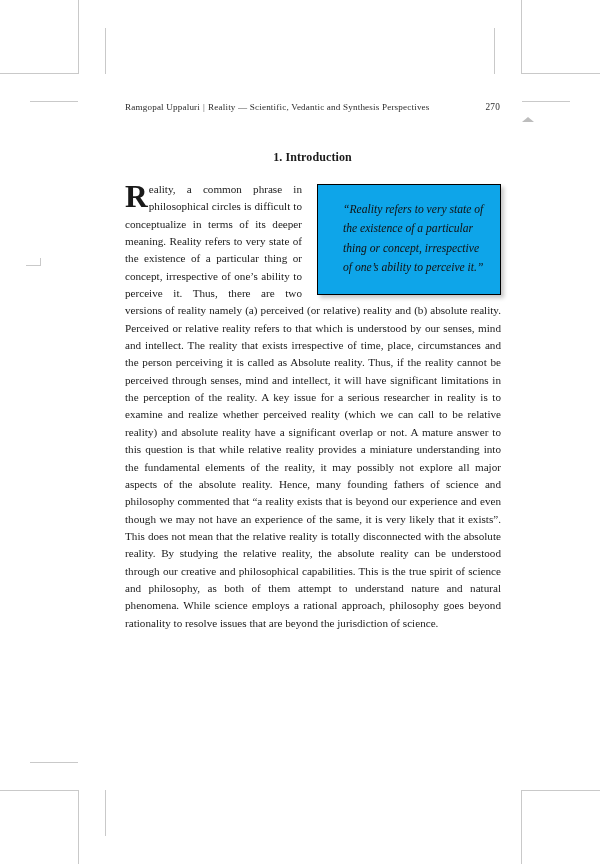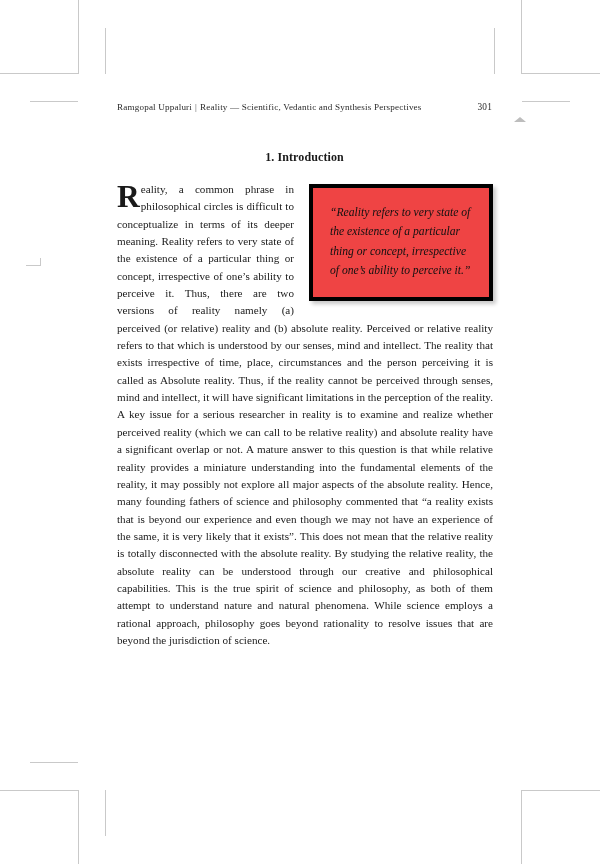--- a/index.html
+++ b/index.html
@@ -46,21 +46,21 @@
   .cm-br-h { right: 0px;  bottom: 73px; width: 78px; }
   .cm-br-v { right: 78px; bottom: 0px;  height: 74px; }
 
   
   .cm-left-edge-h { left: 26px; top: 265px; width: 14px; }
   .cm-left-edge-v { left: 40px; top: 258px; height: 8px; }
 
   
   .page {
     position: absolute;
-    left: 4px;
+    left: 12px;
     top: 0;
     width: 576px;
     height: 864px;
   }
 
   .running-head {
     position: absolute;
     left: 113px;
     top: 102px;
     width: 375px;
@@ -123,23 +123,23 @@
     padding: 2px 1px 0 0;
     margin-right: 0px;
     font-family: "Liberation Serif", "DejaVu Serif", serif;
   }
 
   
   .pullquote {
     float: right;
     width: 184px;
     margin: 3px 0 6px 15px;
-    padding: 15px 16px 16px 17px;
-    background: #ef4444;
-    border: 4px solid #000000;
+    padding: 15px 16px 16px 25px;
+    background: #0ea5e9;
+    border: 1px solid #000000;
     box-shadow: 3px 3px 4px rgba(0,0,0,0.22);
     box-sizing: border-box;
     shape-outside: margin-box;
   }
   .pullquote p {
     margin: 0;
     font-style: italic;
     font-size: 11.6px;
     line-height: 19.4px;
     text-align: left;
@@ -170,21 +170,21 @@
   <div class="crop-mark crop-v cm-br-v"></div>
 
   <div class="crop-mark crop-h cm-left-edge-h"></div>
   <div class="crop-mark crop-v cm-left-edge-v"></div>
 </div>
 
 <div class="page">
 
   <div class="running-head">
     <span>Ramgopal Uppaluri</span><span class="rh-sep">|</span><span>Reality — Scientific, Vedantic and Synthesis Perspectives</span>
-    <span class="rh-page">301</span>
+    <span class="rh-page">270</span>
   </div>
 
   <div class="head-caret"></div>
 
   <div class="section-title">1. Introduction</div>
 
   <div class="col">
 
     <div class="pullquote">
       <p>“Reality refers to very state of the existence of a particular thing or concept, irrespective of one’s ability to perceive it.”</p>

